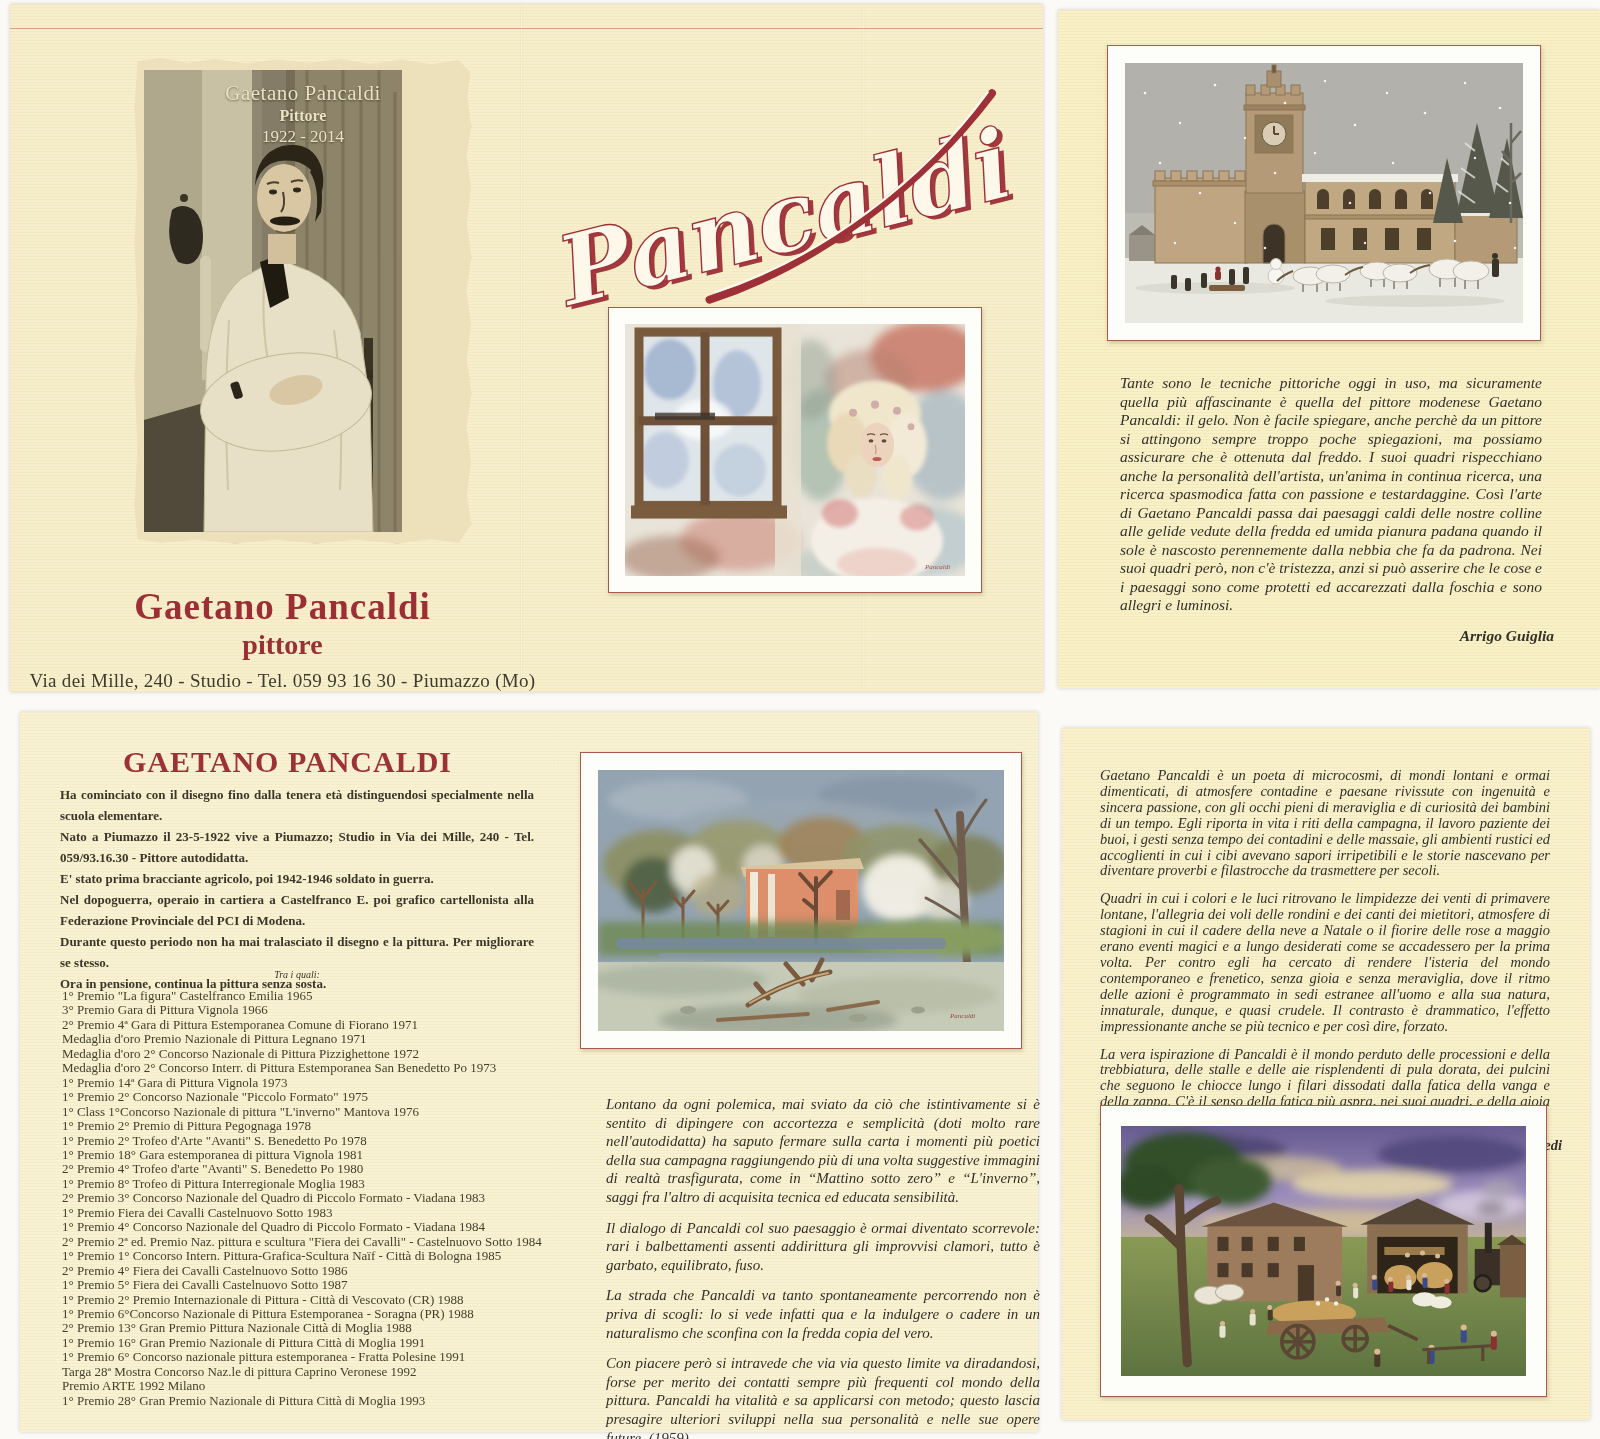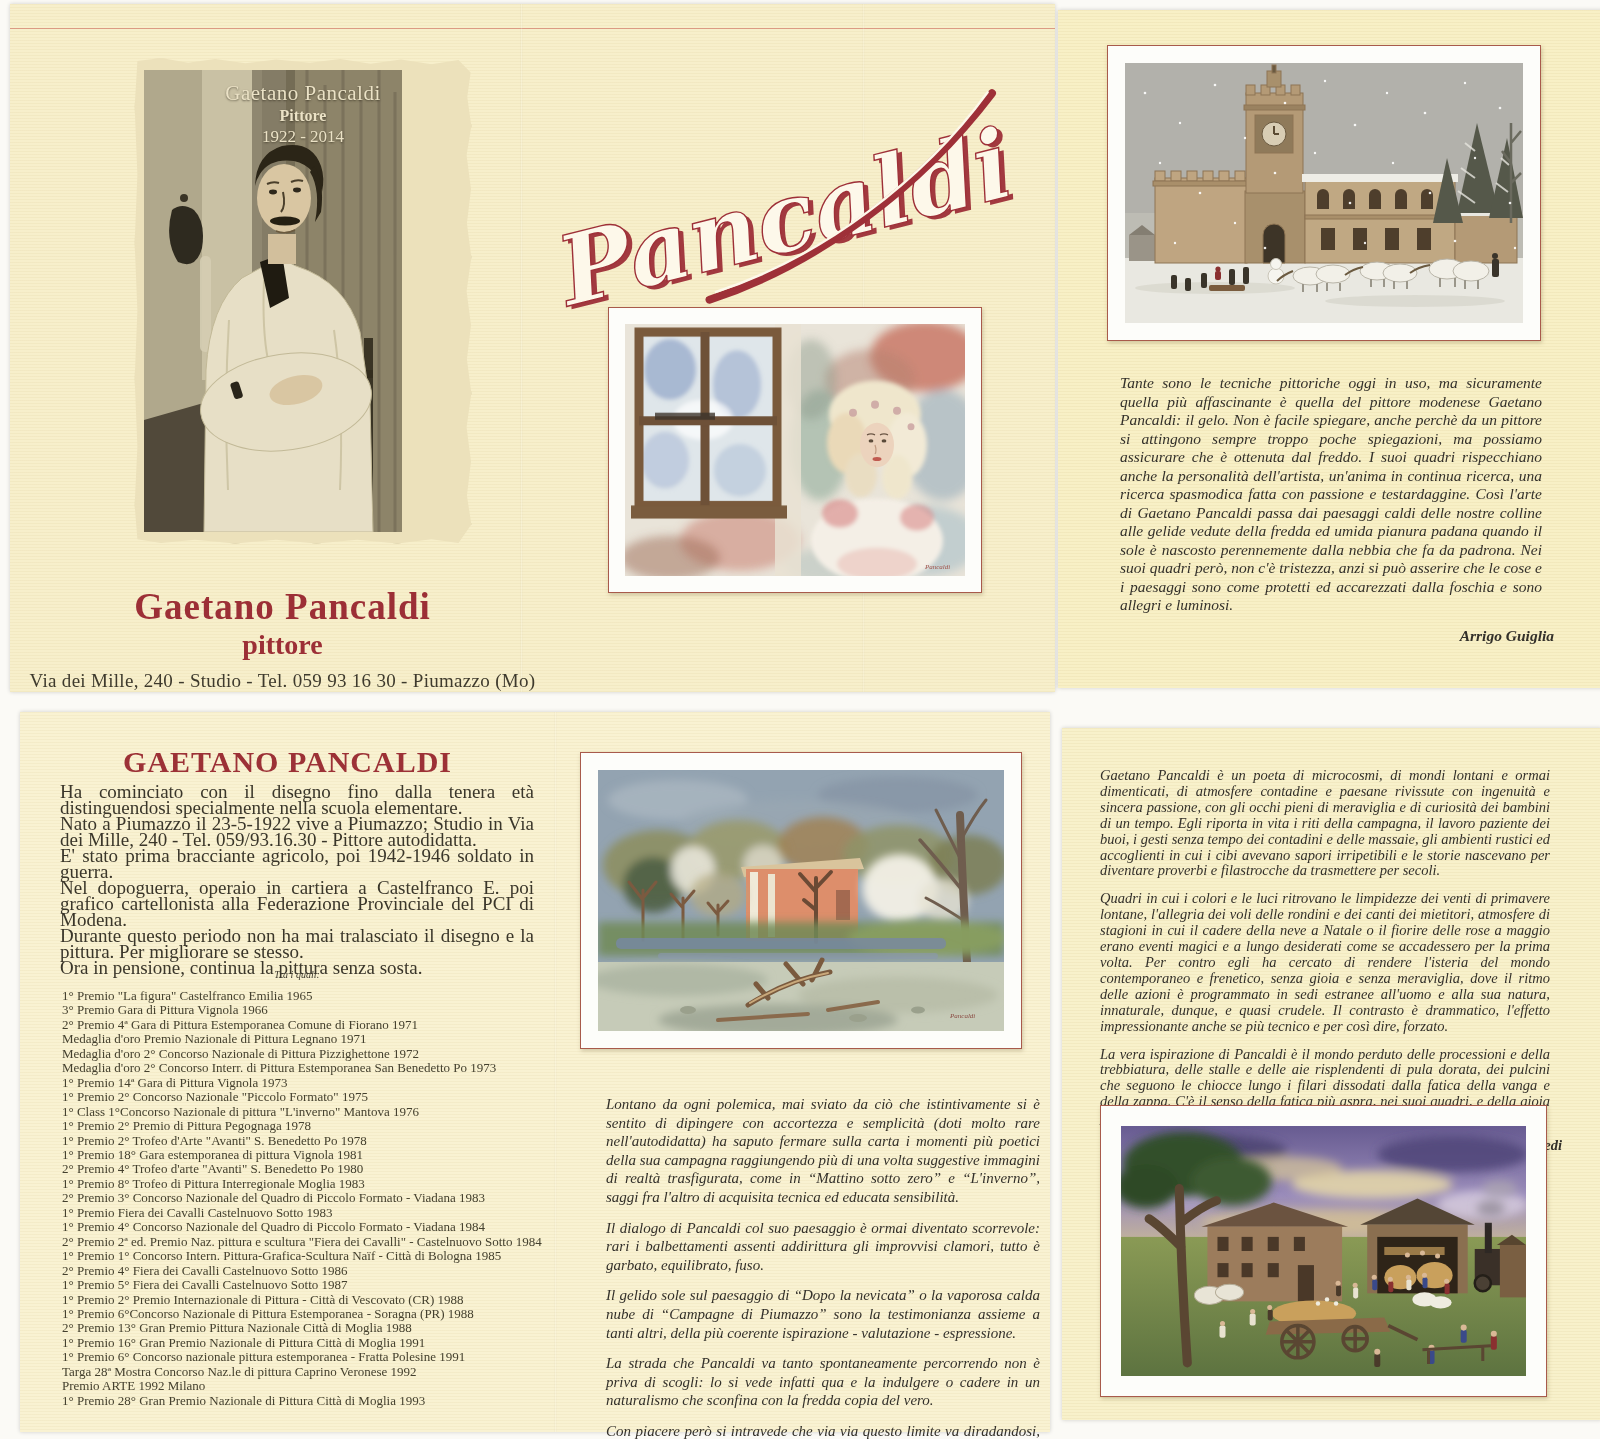--- a/index.html
+++ b/index.html
@@ -1,19 +1,19 @@
 <!DOCTYPE html>
 <html><head>
 <meta charset="utf-8">
 <style>
   html,body{margin:0;padding:0;}
   body{width:1600px;height:1439px;background:#fbfaf6;font-family:"Liberation Serif",serif;overflow:hidden;}
   .stage{position:relative;width:1600px;height:1439px;}
   .sheet{position:absolute;box-shadow:0 0 4px rgba(0,0,0,.18);
-    background:repeating-linear-gradient(180deg,rgba(186,160,92,.08) 0,rgba(186,160,92,.08) 1px,transparent 1px,transparent 3px),#f7efcb;padding-left:12px;}
+    background:repeating-linear-gradient(180deg,rgba(186,160,92,.08) 0,rgba(186,160,92,.08) 1px,transparent 1px,transparent 3px),#f7efcb;}
   .crease{position:absolute;top:0;bottom:0;width:3px;background:linear-gradient(90deg,rgba(140,115,60,.14),rgba(255,255,255,.35),rgba(140,115,60,.10));}
   .redline{position:absolute;left:0;right:0;height:1px;background:#c85a50;opacity:.55;}
 
   
   .photo-frame{position:absolute;left:124px;top:54px;width:338px;height:486px;background:#ece1bb;
      clip-path:polygon(1% 0.6%,8% 0%,16% 1%,24% .2%,33% 1.1%,42% .3%,52% 1%,61% .2%,70% 1.2%,79% .3%,88% 1.3%,96% .4%,99.6% 3%,98.6% 8%,99.8% 14%,98.4% 20%,99.7% 27%,98.5% 34%,99.8% 41%,98.4% 48%,99.7% 55%,98.5% 62%,99.8% 69%,98.4% 76%,99.7% 83%,98.5% 90%,99.8% 96%,96% 99.8%,88% 99%,78% 99.9%,66% 99.1%,54% 99.9%,42% 99.1%,30% 99.9%,18% 99.1%,8% 99.8%,1% 99%,0.2% 92%,1% 80%,0.2% 66%,1% 52%,0.2% 38%,1% 24%,0.2% 10%);
      box-shadow:2px 3px 5px rgba(90,70,30,.35);}
   .photo-inner{position:absolute;left:10px;top:12px;width:258px;height:462px;overflow:hidden;}
   .photo-caption{position:absolute;left:0;top:22px;width:338px;text-align:center;color:#ebe2c6;
      text-shadow:0 1px 2px rgba(40,35,20,.6);line-height:1.25;}
@@ -38,21 +38,21 @@
   .essay{position:absolute;font-style:italic;color:#33302a;}
   .essay .para{text-align:justify;margin:12px;}
   .essay-tr{left:50px;top:352px;width:446px;font-size:15.5px;line-height:18.5px;}
   .essay-fregni{left:574px;top:371px;width:458px;font-size:15px;line-height:18.6px;}
   .essay-br{left:26px;top:28px;width:474px;font-size:14.5px;line-height:15.9px;}
   .sig-line{text-align:right;margin-top:1px;font-weight:bold;font-style:italic;}
 
   
   .bl-heading{position:absolute;left:0;top:33px;width:535px;text-align:center;margin:0;
      font-size:30px;font-weight:bold;color:#9c3136;letter-spacing:1px;}
-  .bio{position:absolute;left:40px;top:72px;width:474px;font-size:19px;line-height:16px;color:#3a362a;}
+  .bio{position:absolute;left:40px;top:72px;width:474px;font-size:13px;line-height:21px;color:#3a362a;font-weight:bold;}
   .bio .para{text-align:justify;margin:0;}
   .tra{position:absolute;left:40px;top:257px;width:474px;text-align:center;font-style:italic;font-size:10px;color:#3a362a;}
   .awards{position:absolute;left:42px;top:277px;width:482px;font-size:13px;line-height:14.45px;color:#44402e;}
   .awards .li{white-space:nowrap;}
 </style>
 </head>
 <body>
 
 <div class="stage">
 
@@ -484,21 +484,20 @@
             <ellipse cx="320" cy="240" rx="7" ry="3.5"></ellipse>
           </g>
         <text x="352" y="248" font-size="7" fill="#8a4a42" font-style="italic">Pancaldi</text>
       </svg>
     </div>
 
     <div class="essay essay-fregni">
       <div>
           <div class="para">Lontano da ogni polemica, mai sviato da ciò che istintivamente si è sentito di dipingere con accortezza e semplicità (doti molto rare nell'autodidatta) ha saputo fermare sulla carta i momenti più poetici della sua campagna raggiungendo più di una volta suggestive immagini di realtà trasfigurata, come in “Mattino sotto zero” e “L'inverno”, saggi fra l'altro di acquisita tecnica ed educata sensibilità.</div>
           <div class="para">Il dialogo di Pancaldi col suo paesaggio è ormai diventato scorrevole: rari i balbettamenti assenti addirittura gli improvvisi clamori, tutto è garbato, equilibrato, fuso.</div>
-          <div class="para">Il gelido sole sul paesaggio di “Dopo la nevicata” o la vaporosa calda nube di “Campagne di Piumazzo” sono la testimonianza assieme a tanti altri, della più coerente ispirazione - valutazione - espressione.</div>
           <div class="para">La strada che Pancaldi va tanto spontaneamente percorrendo non è priva di scogli: lo si vede infatti qua e la indulgere o cadere in un naturalismo che sconfina con la fredda copia del vero.</div>
           <div class="para">Con piacere però si intravede che via via questo limite va diradandosi, forse per merito dei contatti sempre più frequenti col mondo della pittura. Pancaldi ha vitalità e sa applicarsi con metodo; questo lascia presagire ulteriori sviluppi nella sua personalità e nelle sue opere future. (1959)</div>
         </div>
 
     </div>
   </div>
 
   <div class="sheet" style="left:1062px;top:728px;width:528px;height:692px;background:repeating-linear-gradient(180deg,rgba(186,160,92,.09) 0,rgba(186,160,92,.09) 1px,transparent 1px,transparent 3px),#f8f1cb;">
     <div class="essay essay-br">
       <div>

